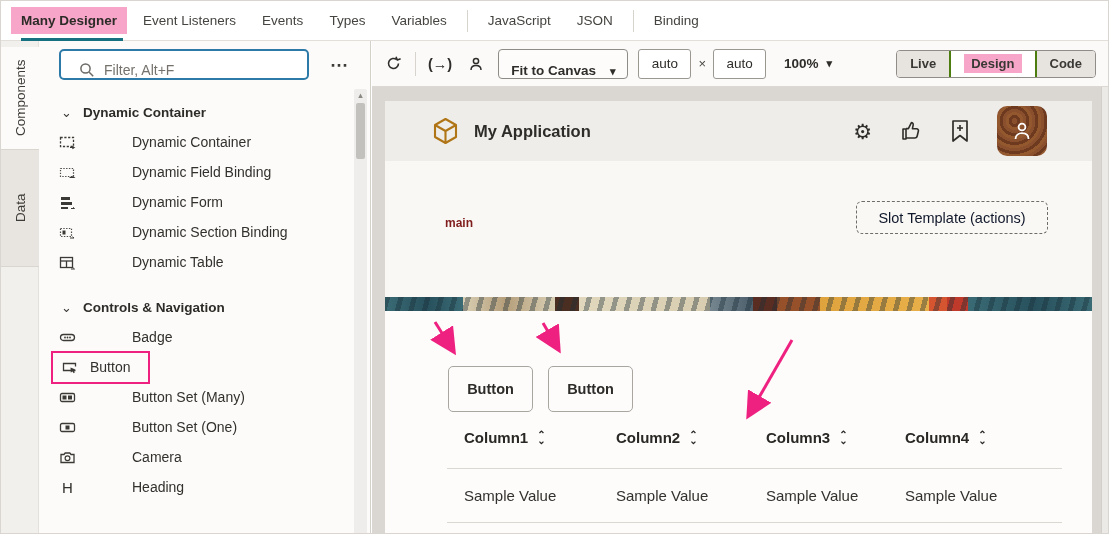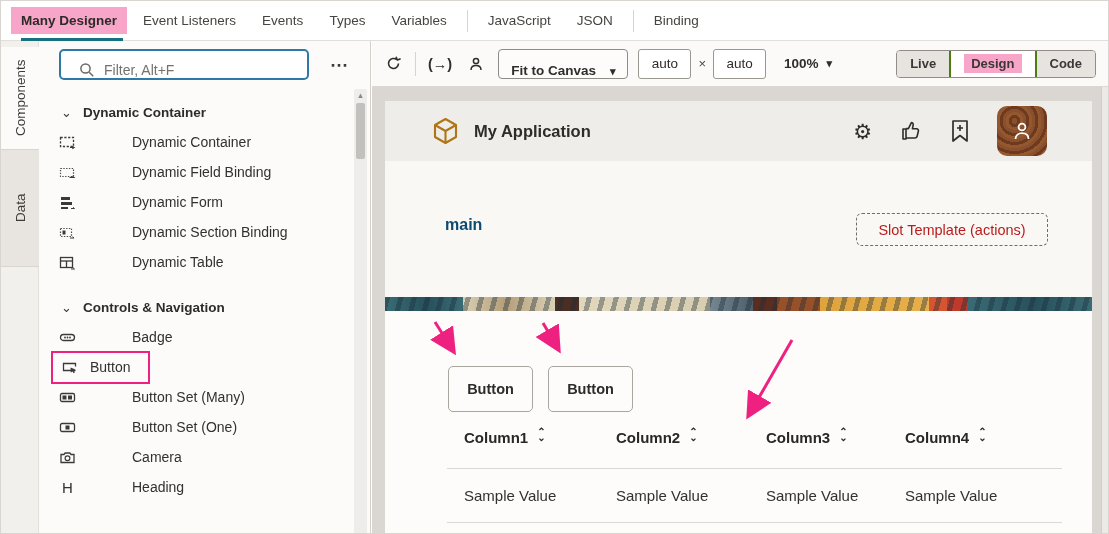--- a/index.html
+++ b/index.html
@@ -76,23 +76,23 @@
   .app-header { position:absolute; left:0; top:0; width:707px; height:60px; background:#efedea;
                 display:flex; align-items:center; padding:0 45px 0 47px; }
   .app-title { font-size:16.5px; font-weight:700; color:#2e2c28; margin-left:15px; }
   .hicons { margin-left:auto; display:flex; align-items:center; gap:27px; }
   .gear { font-size:21px; color:#2f2d2a; line-height:1; }
   .avatar { width:50px; height:50px; border-radius:10px; position:relative; overflow:hidden;
             background:repeating-radial-gradient(circle at 35% 30%, #8a4f2c 0 3px, #6e3a1f 3px 6px, #94582f 6px 9px);
             display:flex; align-items:center; justify-content:center; }
 
   .page-sec { position:absolute; left:0; top:60px; width:707px; height:136px; background:#faf8f5; }
-  .main-h { position:absolute; left:60px; top:55px; font-size:16px; font-weight:700; color:#0c4a6e; }
-  .slotbox { position:absolute; left:471px; top:52px; width:192px; height:33px; border:1px dashed #6f6d68; border-radius:6px;
-             display:flex; align-items:center; justify-content:center; font-size:14.5px; color:#b91c1c; }
+  .main-h { position:absolute; left:60px; top:55px; font-size:12px; font-weight:700; color:#7f1d1d; }
+  .slotbox { position:absolute; left:471px; top:40px; width:192px; height:33px; border:1px dashed #6f6d68; border-radius:6px;
+             display:flex; align-items:center; justify-content:center; font-size:14.5px; color:#0f172a; }
 
   .strip { position:absolute; left:0; top:196px; width:707px; height:14px;
            background:
              repeating-linear-gradient(105deg, rgba(25,45,55,.38) 0 5px, rgba(255,255,255,0) 5px 13px),
              linear-gradient(90deg,
                #3a6b75 0%, #27505c 6%, #3a6b75 11%,
                #d9cfb4 11%, #b59e7a 17%, #d9cfb4 24%,
                #4a2e22 24%, #4a2e22 27.5%,
                #e0d7bd 27.5%, #d8cdb0 46%,
                #75868f 46%, #4c5f6b 52%,
@@ -102,21 +102,21 @@
                #d4552f 77%, #d4552f 79.5%,
                #bf3a2a 79.5%, #bf3a2a 82.5%,
                #3a6b75 82.5%, #27505c 92%, #3a6b75 100%); }
 
   .content-sec { position:absolute; left:0; top:210px; width:707px; height:224px; background:#fdfcfb; }
   .demo-btn { position:absolute; top:55px; width:85px; height:46px; border:1px solid #a9a6a0; border-radius:5px;
               background:#fdfcfb; font-size:14.5px; font-weight:700; color:#2e2c29;
               display:flex; align-items:center; justify-content:center; cursor:pointer; }
   .b1 { left:63px; } .b2 { left:163px; }
 
-  .thead { position:absolute; top:118px; display:flex; font-size:15px; font-weight:700; color:#2a2824; cursor:pointer; }
+  .thead { position:absolute; top:118px; display:flex; align-items:center; font-size:15px; font-weight:700; color:#2a2824; cursor:pointer; }
   .c1 { left:79px; } .c2 { left:231px; } .c3 { left:381px; } .c4 { left:520px; }
   .sorter { display:inline-flex; flex-direction:column; margin-left:9px; line-height:6px; font-size:10px; color:#2a2824; cursor:pointer; }
   .tdivline { position:absolute; left:62px; width:615px; height:1px; background:#dbd8d3; }
   .d1 { top:157px; } .d2 { top:211px; }
   .tcell { position:absolute; top:176px; font-size:15px; color:#33312d; }
 
   .arrows { position:absolute; left:0; top:0; width:738px; height:448px; pointer-events:none; }
 </style>
 </head>
 <body>

